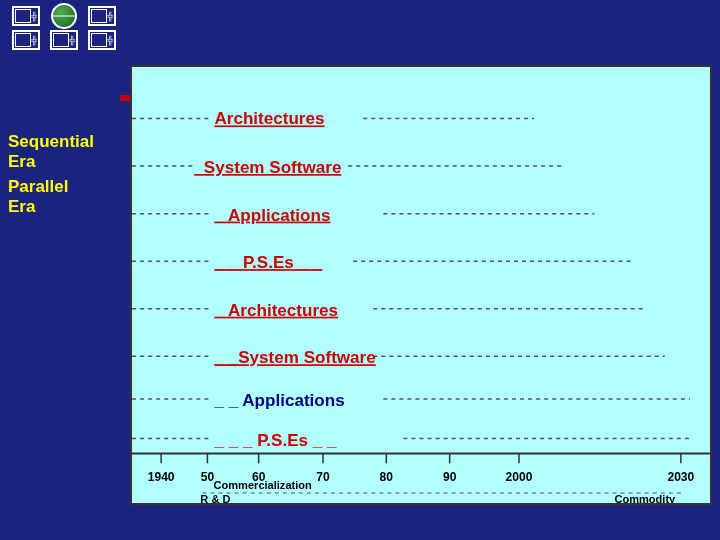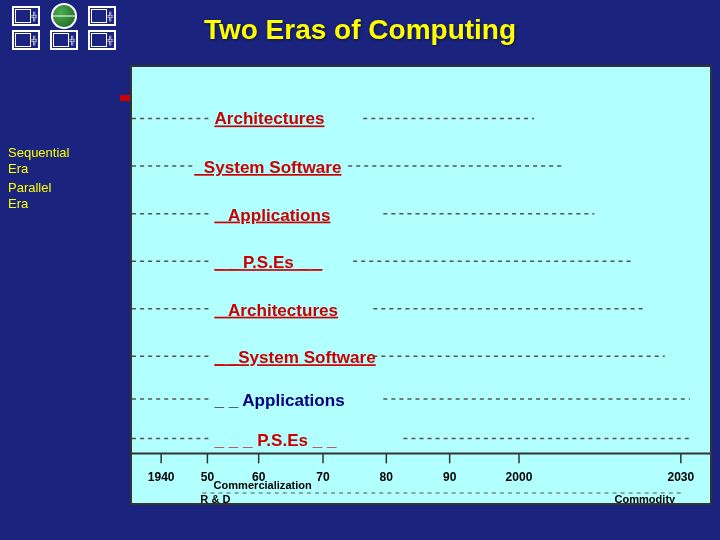--- a/index.html
+++ b/index.html
@@ -105,24 +105,24 @@
       top: 95px;
       width: 20px;
       height: 6px;
       background: #cc0000;
     }
 
     
     .left-labels {
       position: absolute;
       left: 8px;
-      top: 145px;
+      top: 132px;
       color: #ffff00;
-      font-size: 13px;
-      font-weight: normal;
+      font-size: 17px;
+      font-weight: bold;
     }
     .label-sequential {
       margin-bottom: 4px;
       line-height: 1.2;
     }
     .label-parallel {
       line-height: 1.2;
     }
 
     
@@ -174,21 +174,20 @@
           <span style="font-size:8px;color:#fff;">╬</span>
         </div>
       </div>
       <div class="icon-cell">
         <div class="cpu-icon">
           <span style="font-size:8px;color:#fff;">╬</span>
         </div>
       </div>
     </div>
   </div>
-  <h1 class="header-title">Two Eras of Computing</h1>
 </div>
 
 <div class="red-dash-left"></div>
 <div class="red-dash-right"></div>
 
 <div class="left-labels">
   <div class="label-sequential">
     <span style="white-space:pre-line;">Sequential
 Era</span>
   </div>

